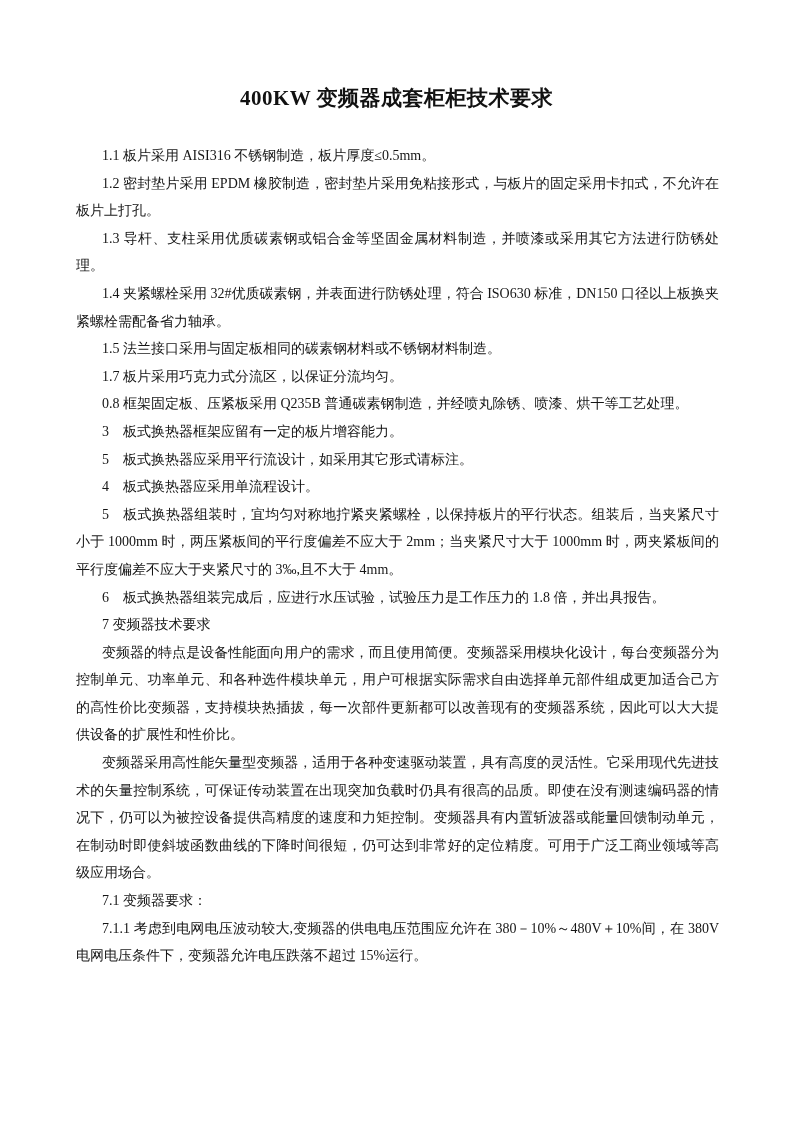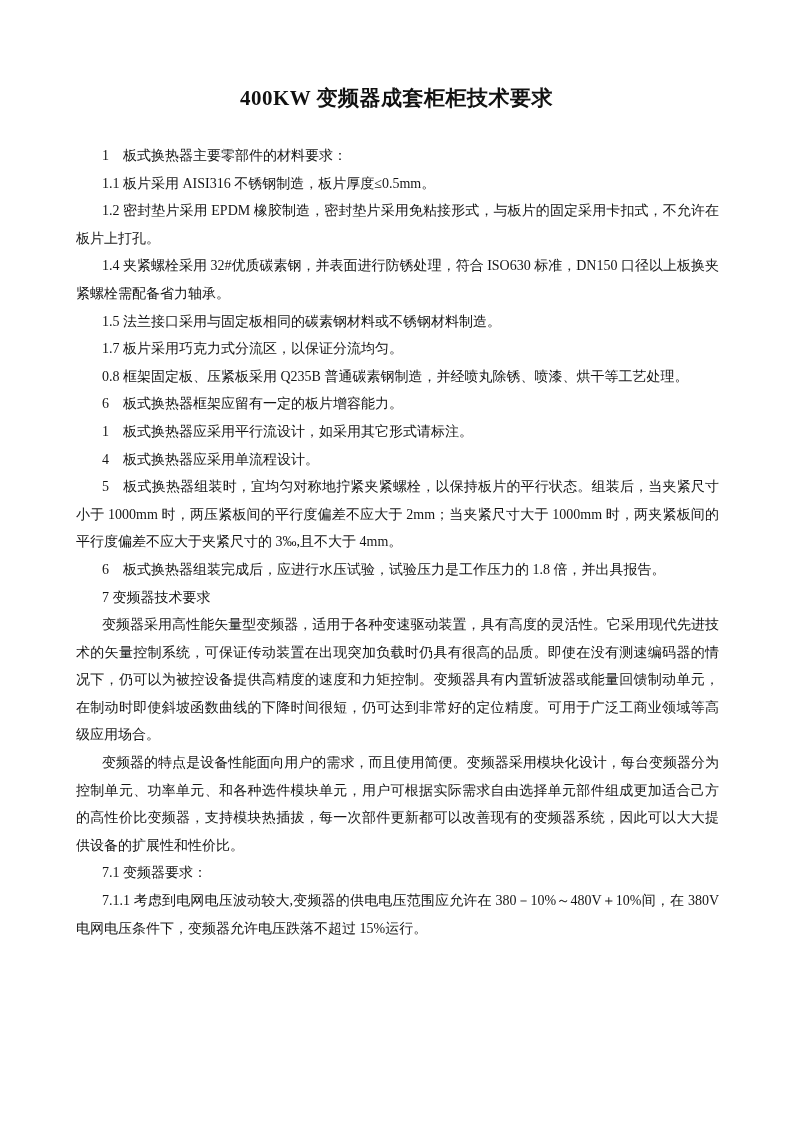--- a/index.html
+++ b/index.html
@@ -48,34 +48,34 @@
   }
 </style>
 </head>
 <body>
 
 <div class="page">
 
   <h1 class="doc-title">400KW 变频器成套柜柜技术要求</h1>
 
   <div class="doc-body">
-    <p>1　板式换热器主要零部件的材料要求：</p>
     <p>1.1 板片采用 AISI316 不锈钢制造，板片厚度≤0.5mm。</p>
     <p>1.2 密封垫片采用 EPDM 橡胶制造，密封垫片采用免粘接形式，与板片的固定采用卡扣式，不允许在板片上打孔。</p>
+    <p>1.3 导杆、支柱采用优质碳素钢或铝合金等坚固金属材料制造，并喷漆或采用其它方法进行防锈处理。</p>
     <p>1.4 夹紧螺栓采用 32#优质碳素钢，并表面进行防锈处理，符合 ISO630 标准，DN150 口径以上板换夹紧螺栓需配备省力轴承。</p>
     <p>1.5 法兰接口采用与固定板相同的碳素钢材料或不锈钢材料制造。</p>
     <p>1.7 板片采用巧克力式分流区，以保证分流均匀。</p>
     <p>0.8 框架固定板、压紧板采用 Q235B 普通碳素钢制造，并经喷丸除锈、喷漆、烘干等工艺处理。</p>
-    <p>6　板式换热器框架应留有一定的板片增容能力。</p>
-    <p>1　板式换热器应采用平行流设计，如采用其它形式请标注。</p>
+    <p>3　板式换热器框架应留有一定的板片增容能力。</p>
+    <p>5　板式换热器应采用平行流设计，如采用其它形式请标注。</p>
     <p>4　板式换热器应采用单流程设计。</p>
     <p>5　板式换热器组装时，宜均匀对称地拧紧夹紧螺栓，以保持板片的平行状态。组装后，当夹紧尺寸小于 1000mm 时，两压紧板间的平行度偏差不应大于 2mm；当夹紧尺寸大于 1000mm 时，两夹紧板间的平行度偏差不应大于夹紧尺寸的 3‰,且不大于 4mm。</p>
     <p>6　板式换热器组装完成后，应进行水压试验，试验压力是工作压力的 1.8 倍，并出具报告。</p>
     <p>7 变频器技术要求</p>
+    <p>变频器的特点是设备性能面向用户的需求，而且使用简便。变频器采用模块化设计，每台变频器分为控制单元、功率单元、和各种选件模块单元，用户可根据实际需求自由选择单元部件组成更加适合己方的高性价比变频器，支持模块热插拔，每一次部件更新都可以改善现有的变频器系统，因此可以大大提供设备的扩展性和性价比。</p>
     <p>变频器采用高性能矢量型变频器，适用于各种变速驱动装置，具有高度的灵活性。它采用现代先进技术的矢量控制系统，可保证传动装置在出现突加负载时仍具有很高的品质。即使在没有测速编码器的情况下，仍可以为被控设备提供高精度的速度和力矩控制。变频器具有内置斩波器或能量回馈制动单元，在制动时即使斜坡函数曲线的下降时间很短，仍可达到非常好的定位精度。可用于广泛工商业领域等高级应用场合。</p>
-    <p>变频器的特点是设备性能面向用户的需求，而且使用简便。变频器采用模块化设计，每台变频器分为控制单元、功率单元、和各种选件模块单元，用户可根据实际需求自由选择单元部件组成更加适合己方的高性价比变频器，支持模块热插拔，每一次部件更新都可以改善现有的变频器系统，因此可以大大提供设备的扩展性和性价比。</p>
     <p>7.1 变频器要求：</p>
     <p>7.1.1 考虑到电网电压波动较大,变频器的供电电压范围应允许在 380－10%～480V＋10%间，在 380V 电网电压条件下，变频器允许电压跌落不超过 15%运行。</p>
   </div>
 
   <div class="page-footer">23</div>
 
 </div>
 
 </body></html>

